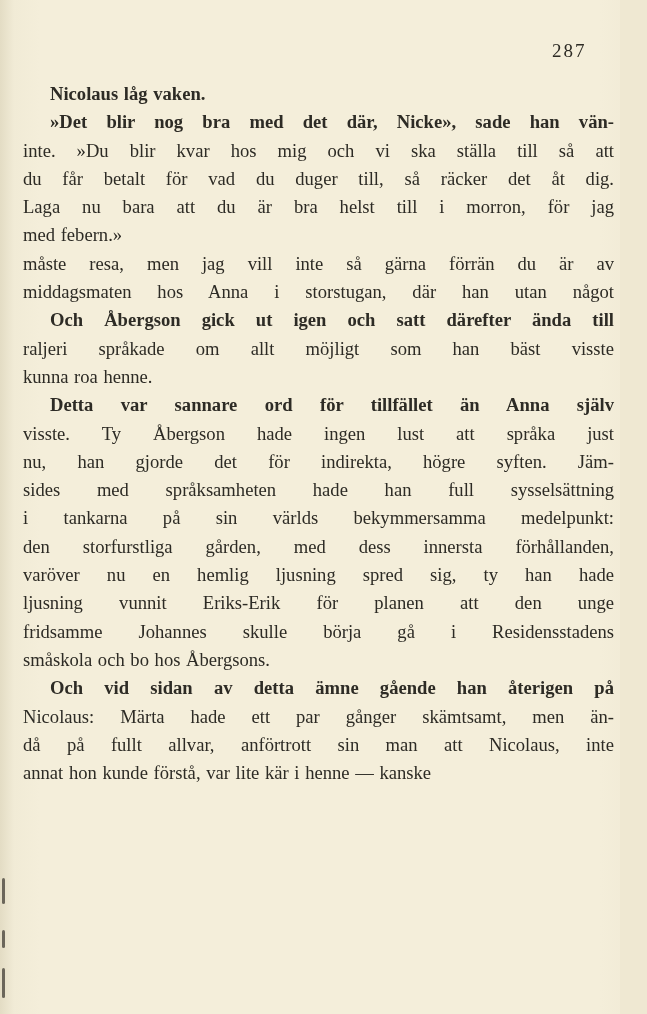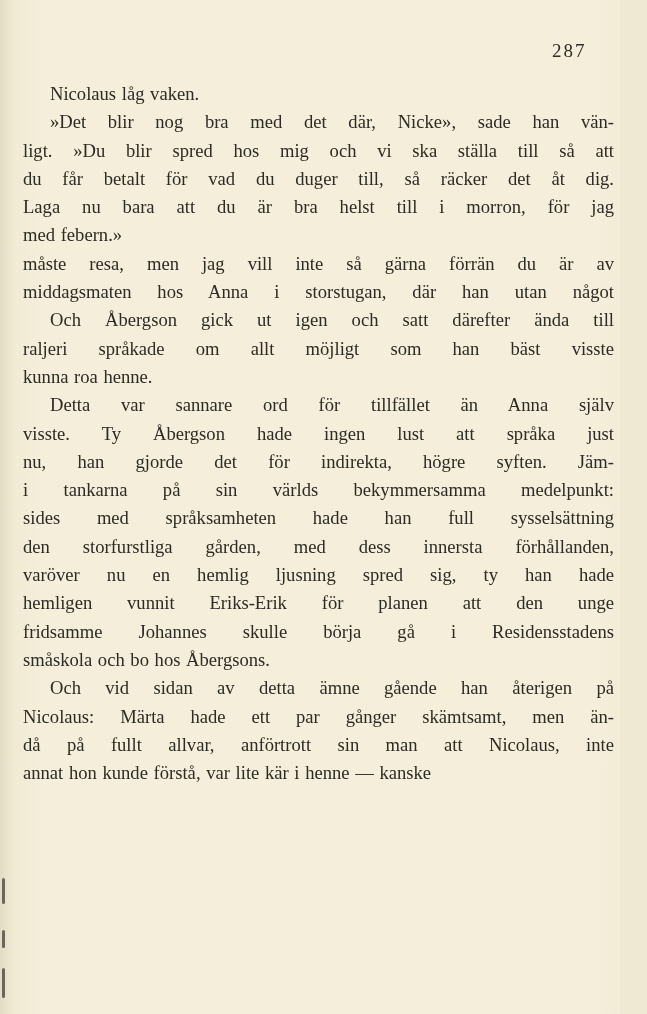--- a/index.html
+++ b/index.html
@@ -47,20 +47,21 @@
   .paragraph {
     margin: 0;
   }
   .line {
     text-align: justify;
     text-align-last: justify;
     white-space: normal;
   }
   .line.first-line {
     text-indent: 27px;
+    font-weight: bold;
   }
   .line.last-line {
     text-align-last: left;
   }
 </style>
 </head>
 <body>
 
 <div class="page">
   <div class="binding-speck" style="top: 878px; height: 26px;"></div>
@@ -68,41 +69,41 @@
   <div class="binding-speck" style="top: 968px; height: 30px;"></div>
 
   <div class="page-number">287</div>
 
   <div class="text-block">
       <div class="paragraph">
         <div class="line first-line last-line">Nicolaus låg vaken.</div>
       </div>
       <div class="paragraph">
         <div class="line first-line">»Det blir nog bra med det där, Nicke», sade han vän-</div>
-        <div class="line">ligt. »Du blir spred hos mig och vi ska ställa till så att</div>
+        <div class="line">inte. »Du blir kvar hos mig och vi ska ställa till så att</div>
         <div class="line">du får betalt för vad du duger till, så räcker det åt dig.</div>
         <div class="line">Laga nu bara att du är bra helst till i morron, för jag</div>
         <div class="line last-line">med febern.»</div>
         <div class="line">måste resa, men jag vill inte så gärna förrän du är av</div>
       </div>
       <div class="paragraph">
         <div class="line">middagsmaten hos Anna i storstugan, där han utan något</div>
         <div class="line first-line">Och Åbergson gick ut igen och satt därefter ända till</div>
         <div class="line">raljeri språkade om allt möjligt som han bäst visste</div>
         <div class="line last-line">kunna roa henne.</div>
       </div>
       <div class="paragraph">
         <div class="line first-line">Detta var sannare ord för tillfället än Anna själv</div>
         <div class="line">visste. Ty Åbergson hade ingen lust att språka just</div>
         <div class="line">nu, han gjorde det för indirekta, högre syften. Jäm-</div>
+        <div class="line">sides med språksamheten hade han full sysselsättning</div>
         <div class="line">i tankarna på sin världs bekymmersamma medelpunkt:</div>
-        <div class="line">sides med språksamheten hade han full sysselsättning</div>
         <div class="line">den storfurstliga gården, med dess innersta förhållanden,</div>
         <div class="line">varöver nu en hemlig ljusning spred sig, ty han hade</div>
-        <div class="line">hemligen vunnit Eriks-Erik för planen att den unge</div>
+        <div class="line">ljusning vunnit Eriks-Erik för planen att den unge</div>
         <div class="line">fridsamme Johannes skulle börja gå i Residensstadens</div>
         <div class="line last-line">småskola och bo hos Åbergsons.</div>
       </div>
       <div class="paragraph">
         <div class="line first-line">Och vid sidan av detta ämne gående han återigen på</div>
         <div class="line">Nicolaus: Märta hade ett par gånger skämtsamt, men än-</div>
         <div class="line">då på fullt allvar, anförtrott sin man att Nicolaus, inte</div>
         <div class="line last-line">annat hon kunde förstå, var lite kär i henne — kanske</div>
       </div>
     </div>

